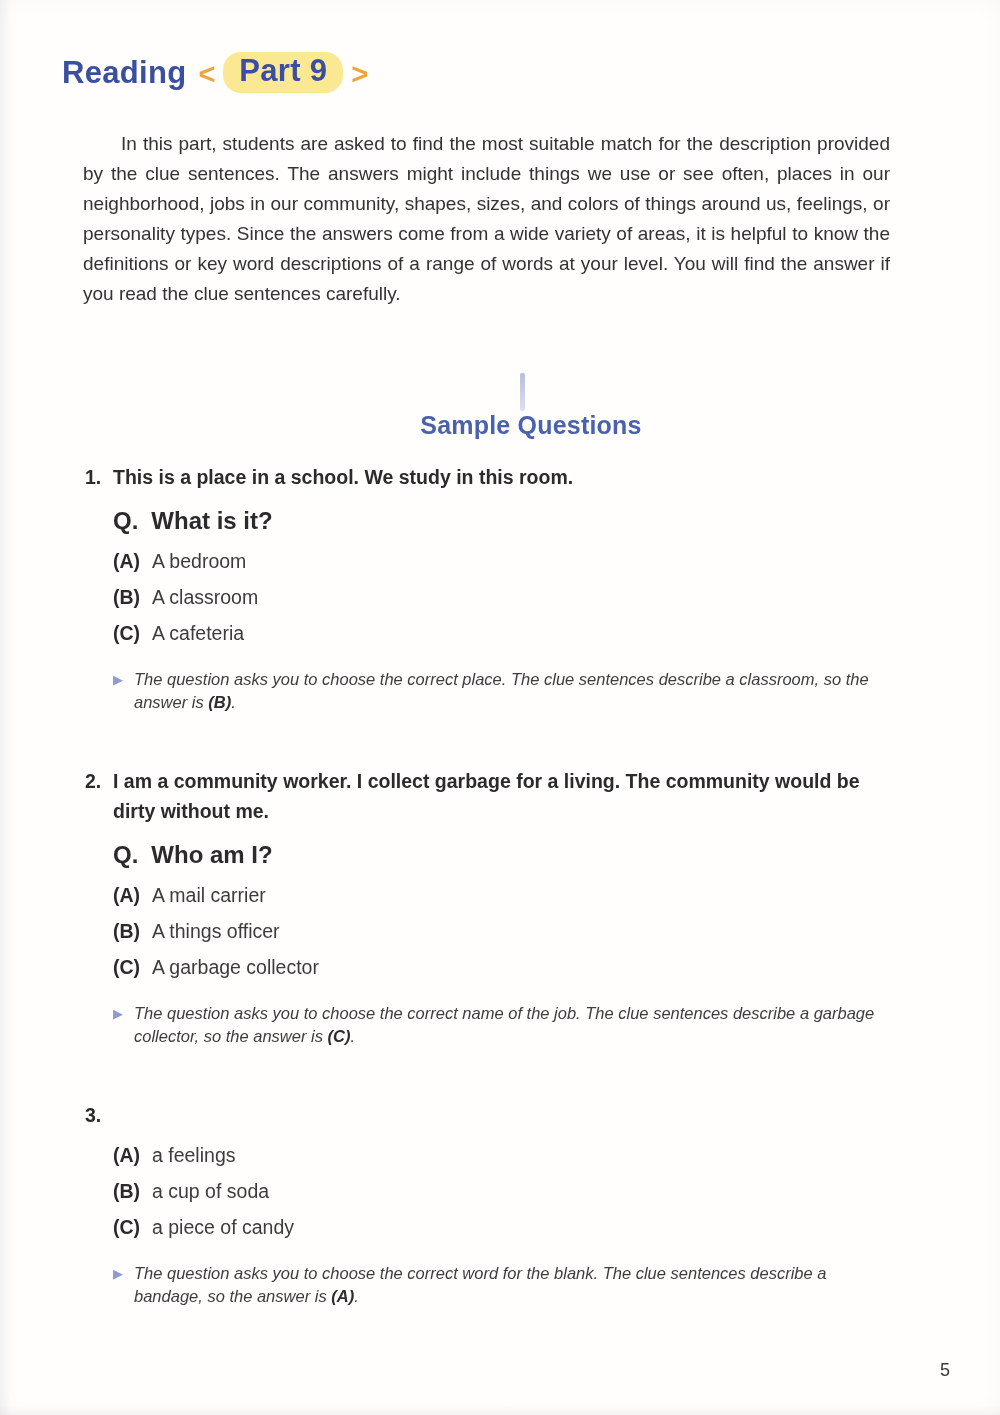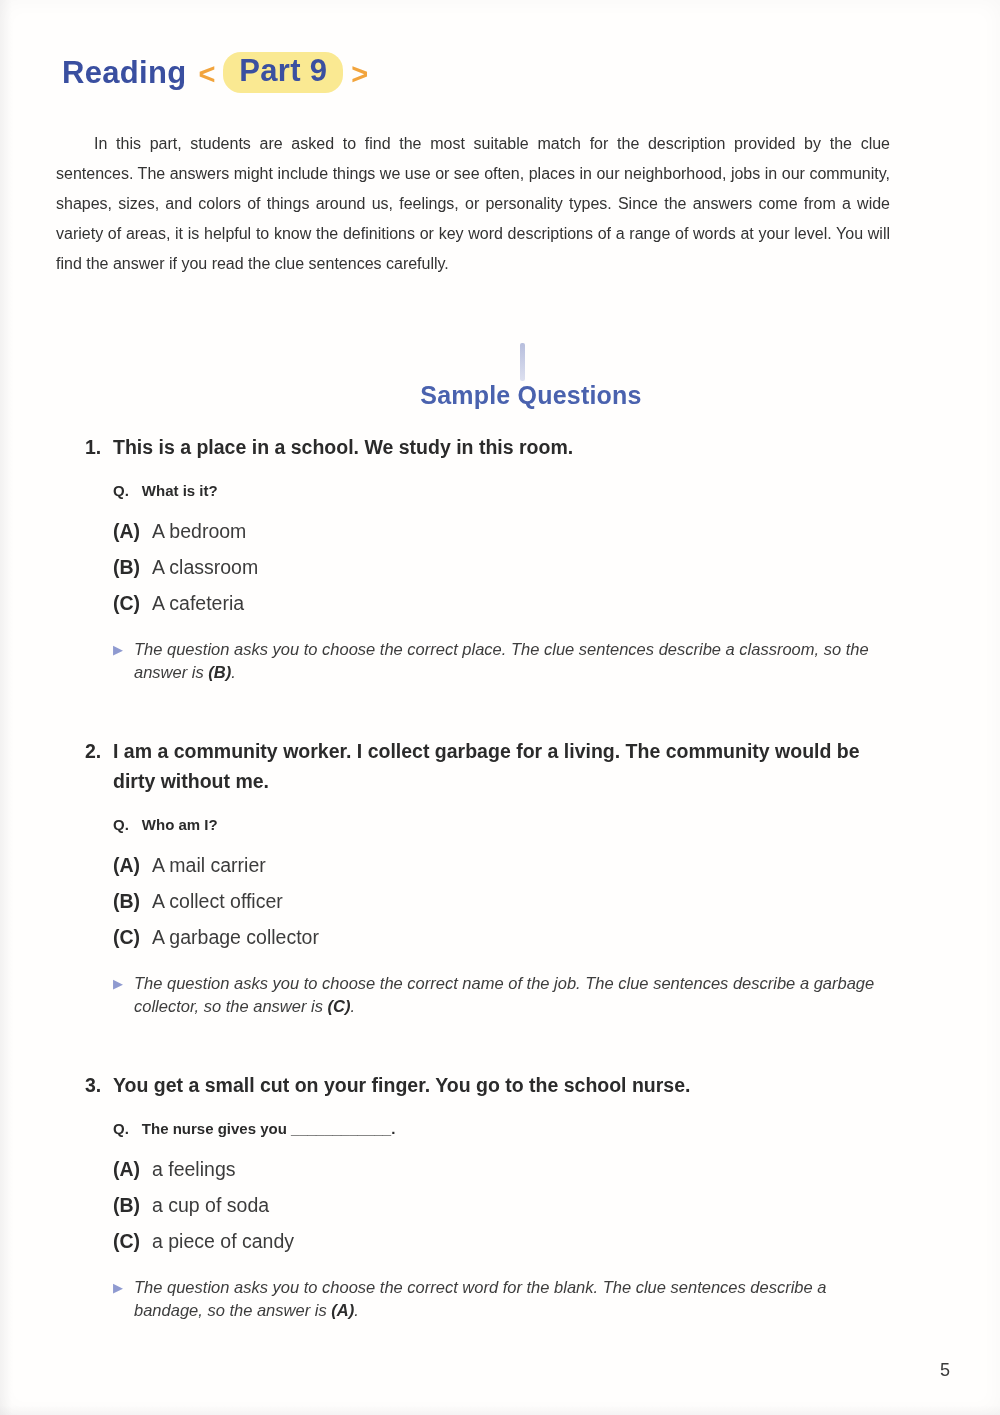--- a/index.html
+++ b/index.html
@@ -68,22 +68,22 @@
   }
   .part-label {
     font-size: 31px;
     font-weight: bold;
     color: var(--heading-blue);
     letter-spacing: 0.3px;
   }
 
   
   .intro {
-    margin: 36px 110px 0 56px;
-    font-size: 16px;
+    margin: 36px 110px 0 83px;
+    font-size: 19px;
     line-height: 30px;
     color: #333333;
     text-align: justify;
     text-indent: 38px;
   }
 
   
   .sample-heading {
     display: flex;
     align-items: center;
@@ -113,21 +113,21 @@
     display: flex;
     font-size: 19.5px;
     font-weight: bold;
     line-height: 30px;
     color: #2b2b2b;
   }
   .q-number { width: 28px; flex-shrink: 0; }
   .q-stem { max-width: 750px; }
   .q-prompt {
     margin: 14px 0 0 28px;
-    font-size: 15px;
+    font-size: 24px;
     font-weight: bold;
     line-height: 30px;
     color: #2b2b2b;
   }
   .prompt-prefix { margin-right: 13px; }
   .options { margin-top: 10px; }
   .option-row {
     display: flex;
     margin: 6px 0 0 28px;
     font-size: 19.5px;
@@ -227,40 +227,36 @@
     <div class="q-prompt">
       <span class="prompt-prefix">Q.</span><span>Who am I?</span>
     </div>
     <div class="options">
       <div class="option-row">
         <span class="option-letter">(A)</span>
         <span class="option-text">A mail carrier</span>
       </div>
       <div class="option-row">
         <span class="option-letter">(B)</span>
-        <span class="option-text">A collect officer</span>
+        <span class="option-text">A things officer</span>
       </div>
       <div class="option-row">
         <span class="option-letter">(C)</span>
         <span class="option-text">A garbage collector</span>
       </div>
     </div>
     <div class="expl">
       <span class="expl-arrow">▶</span>
       <span class="expl-text"><span>The question asks you to choose the correct name of the job. The clue sentences describe a garbage collector, so the answer is </span><span class="answer-ref">(C)</span><span>.</span></span>
     </div>
   </div>
 
   <div class="question">
     <div class="q-stem-row">
       <span class="q-number">3.</span>
-      <span class="q-stem">You get a small cut on your finger. You go to the school nurse.</span>
-    </div>
-    <div class="q-prompt">
-      <span class="prompt-prefix">Q.</span><span>The nurse gives you ____________.</span>
     </div>
     <div class="options">
       <div class="option-row">
         <span class="option-letter">(A)</span>
         <span class="option-text">a feelings</span>
       </div>
       <div class="option-row">
         <span class="option-letter">(B)</span>
         <span class="option-text">a cup of soda</span>
       </div>

